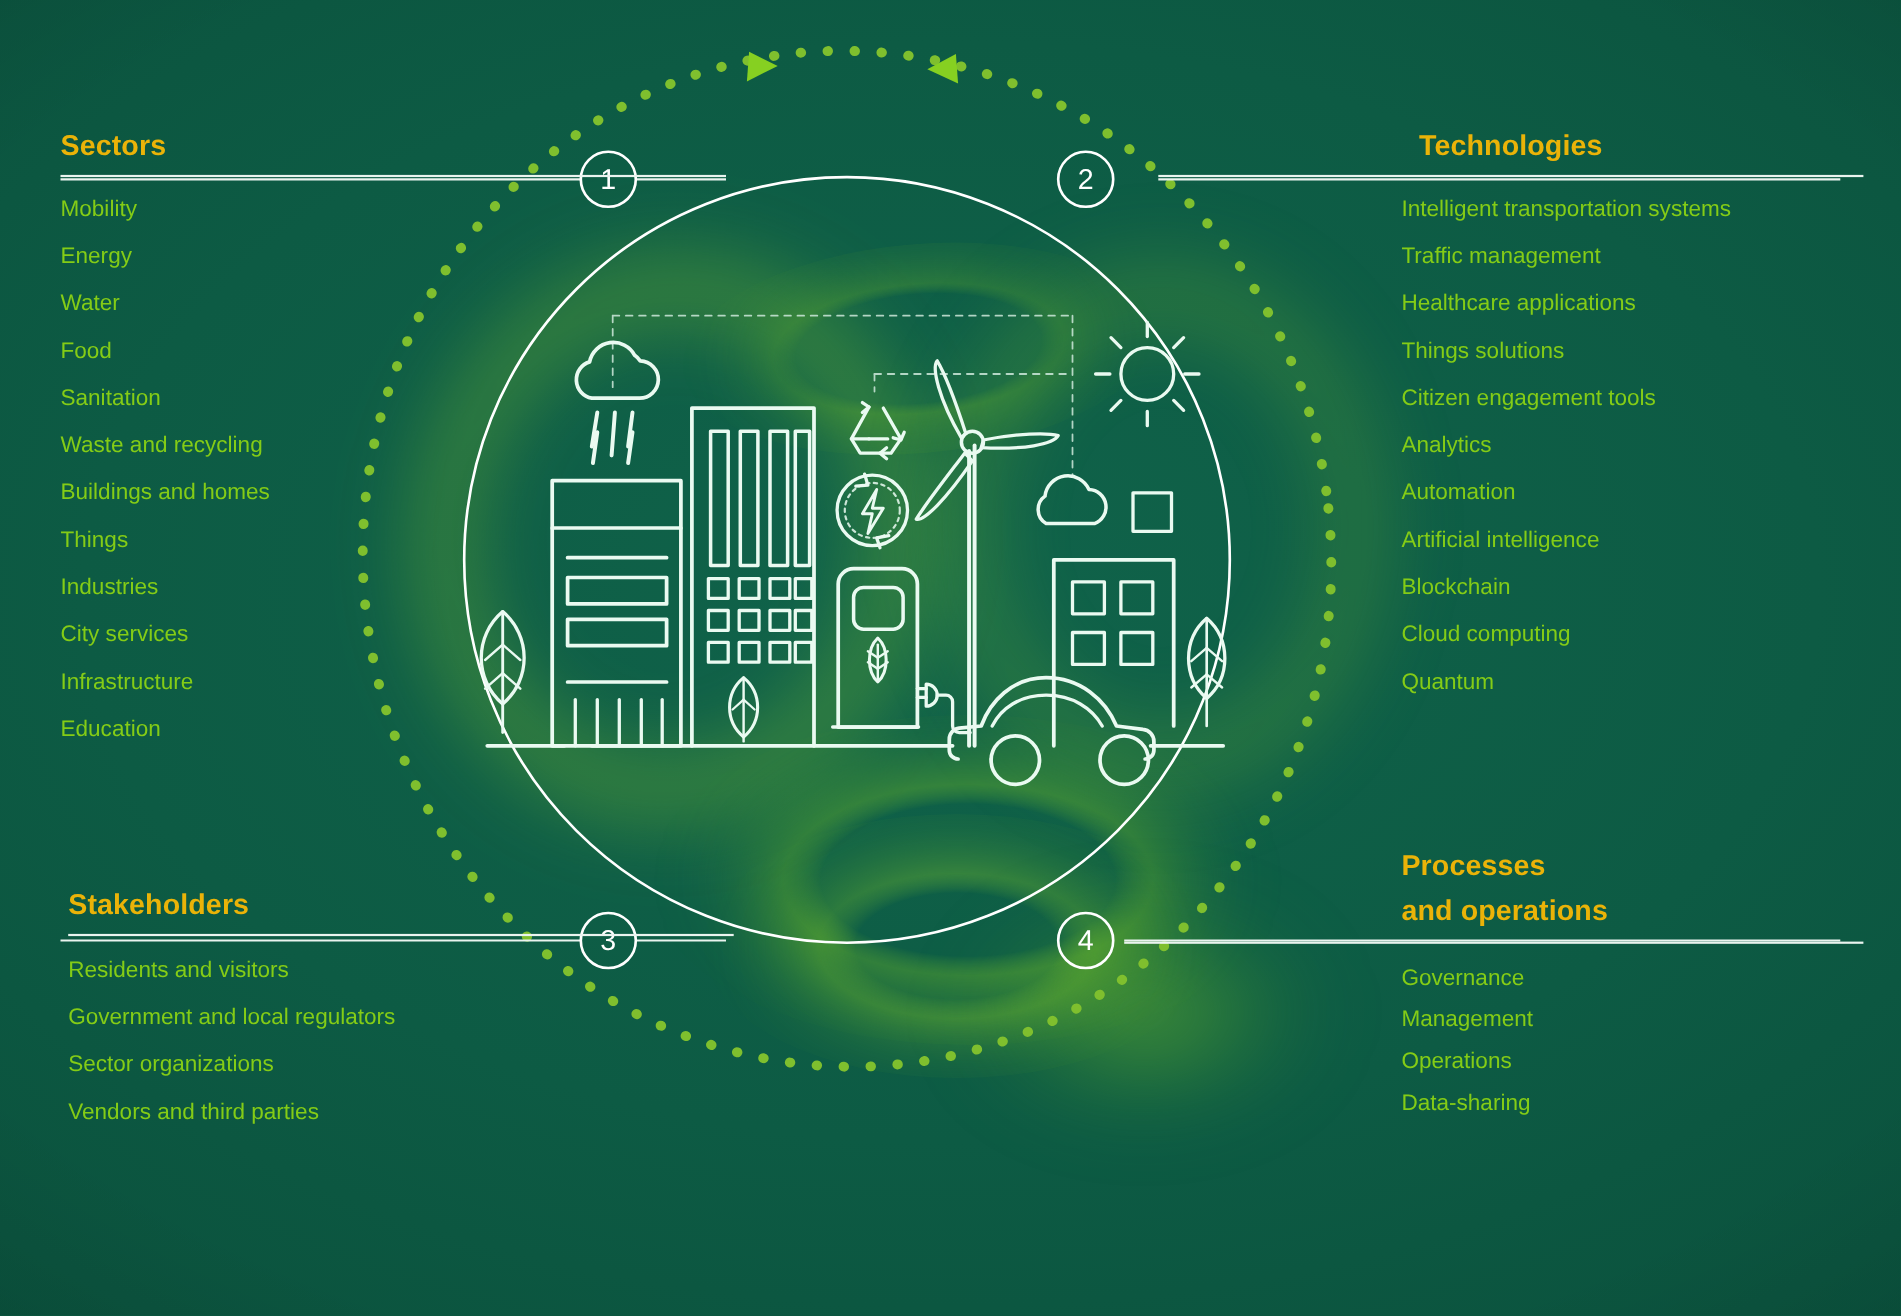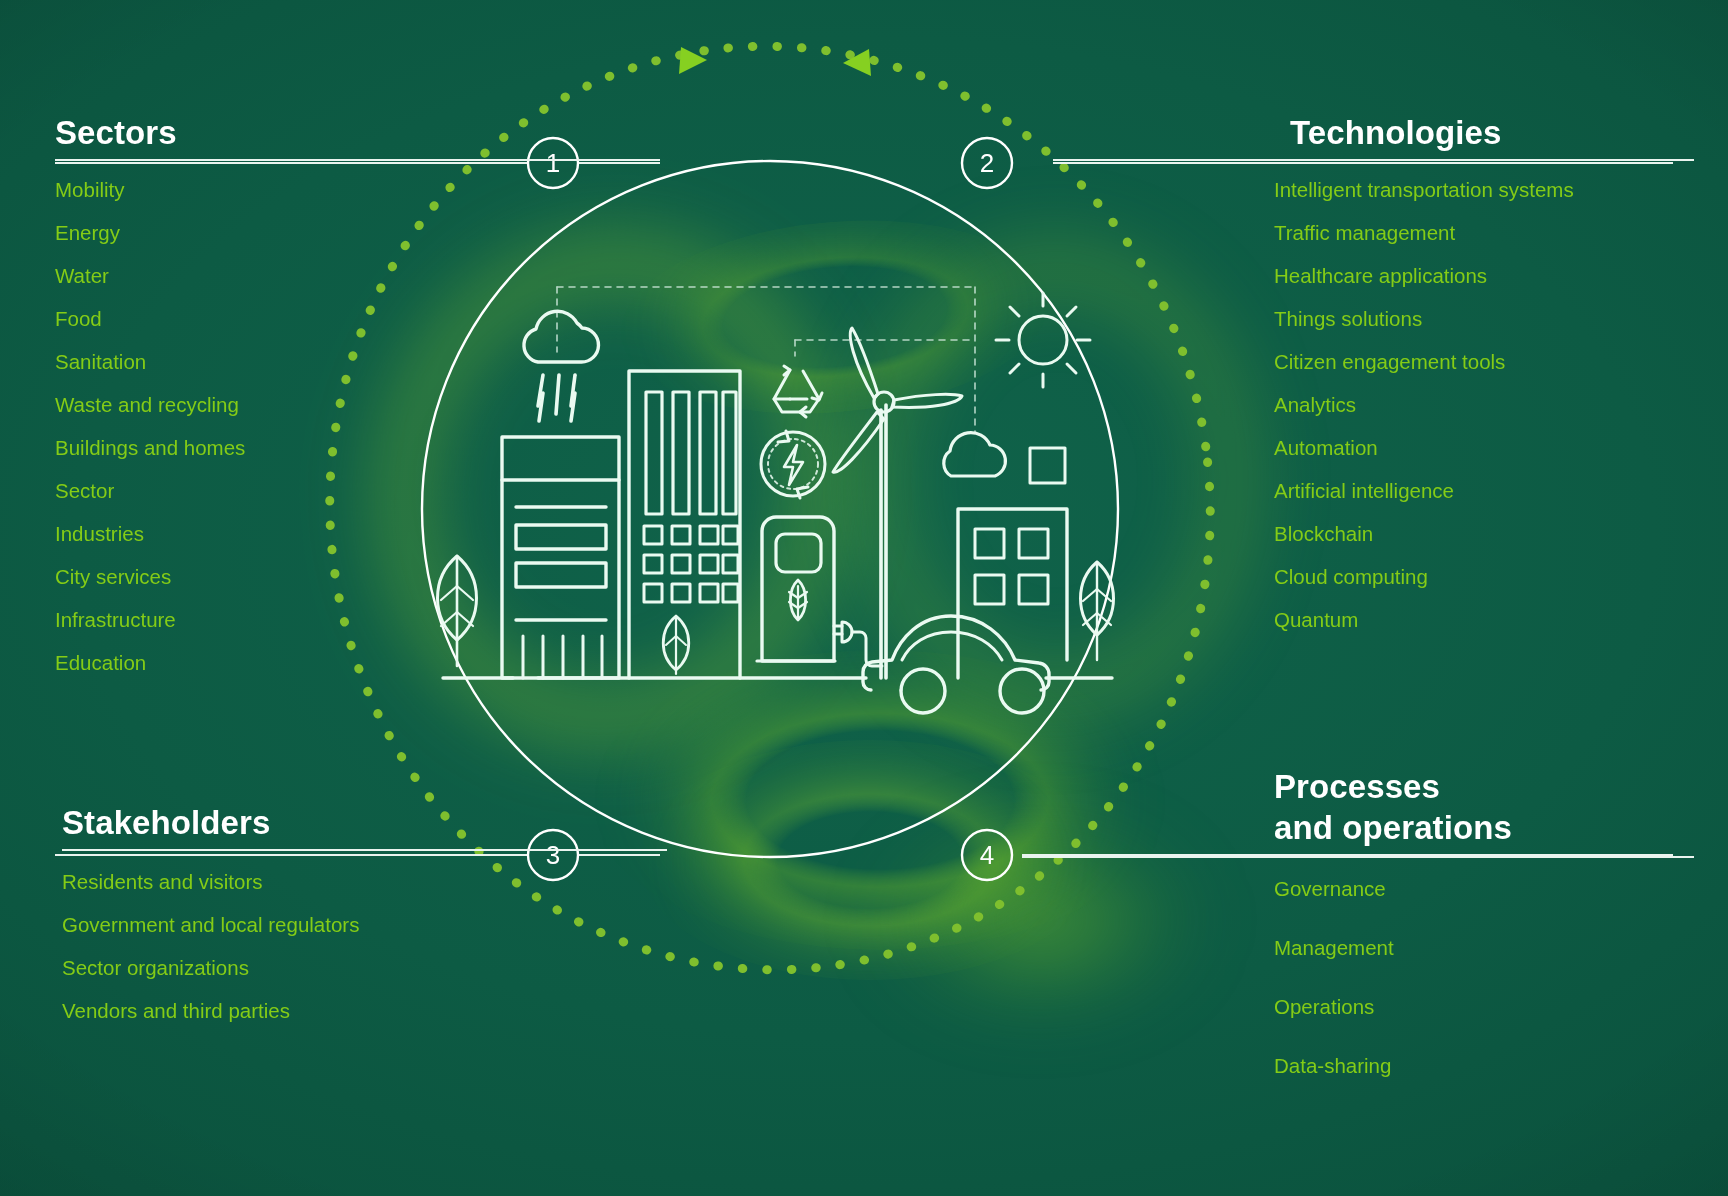--- a/index.html
+++ b/index.html
@@ -57,21 +57,21 @@
     background:radial-gradient(130% 120% at 50% 48%, rgba(0,0,0,0) 48%, rgba(0,0,0,.22) 82%, rgba(0,0,0,.40) 100%);
     pointer-events:none;
   }
 
   
   #diagram-svg{position:absolute;left:0;top:0;width:1728px;height:1196px;}
 
   
   .panel{position:absolute;}
   .panel-title{
-    color:#ffffff;font-size:33px;font-weight:bold;letter-spacing:.1px;
+    color:#eab308;font-size:26px;font-weight:bold;letter-spacing:.1px;
     line-height:41px;white-space:pre-line;
   }
   .panel-rule{
     height:2px;background:#eaf4ef;margin-top:6px;
   }
   .panel-list{margin:0;padding:0;list-style:none;}
   .panel-list li{
     color:#84cc16;font-size:20.5px;line-height:26px;
     margin-top:22px;font-weight:normal;
   }
@@ -88,21 +88,21 @@
   #panel-technologies .panel-list li{margin-top:17px;}
   #panel-technologies .panel-list li:first-child{margin-top:16px;}
 
   #panel-stakeholders{left:46px;top:802px;width:1000px;margin-left:16px;}
   #panel-stakeholders .panel-rule{width:605px;}
   #panel-stakeholders .panel-list li{margin-top:17px;}
   #panel-stakeholders .panel-list li:first-child{margin-top:18px;}
 
   #panel-processes{left:1274px;top:766px;width:420px;}
   #panel-processes .panel-rule{position:relative;left:-252px;width:672px;margin-top:8px;}
-  #panel-processes .panel-list li{margin-top:33px;}
+  #panel-processes .panel-list li{margin-top:12px;}
   #panel-processes .panel-list li:first-child{margin-top:18px;}
 
   .num-label{
     position:absolute;color:#ffffff;font-size:26px;font-weight:normal;
     width:46px;text-align:center;line-height:46px;
   }
 </style>
 </head>
 <body>
 
@@ -354,21 +354,21 @@
   <div class="panel-title">Sectors</div>
   <div class="panel-rule"></div>
   <ul class="panel-list">
     <li>Mobility</li>
     <li>Energy</li>
     <li>Water</li>
     <li>Food</li>
     <li>Sanitation</li>
     <li>Waste and recycling</li>
     <li>Buildings and homes</li>
-    <li>Sector</li>
+    <li>Things</li>
     <li>Industries</li>
     <li>City services</li>
     <li>Infrastructure</li>
     <li>Education</li>
   </ul>
 </div>
 
 <div class="panel" id="panel-technologies">
   <div class="panel-title">Technologies</div>
   <div class="panel-rule"></div>

